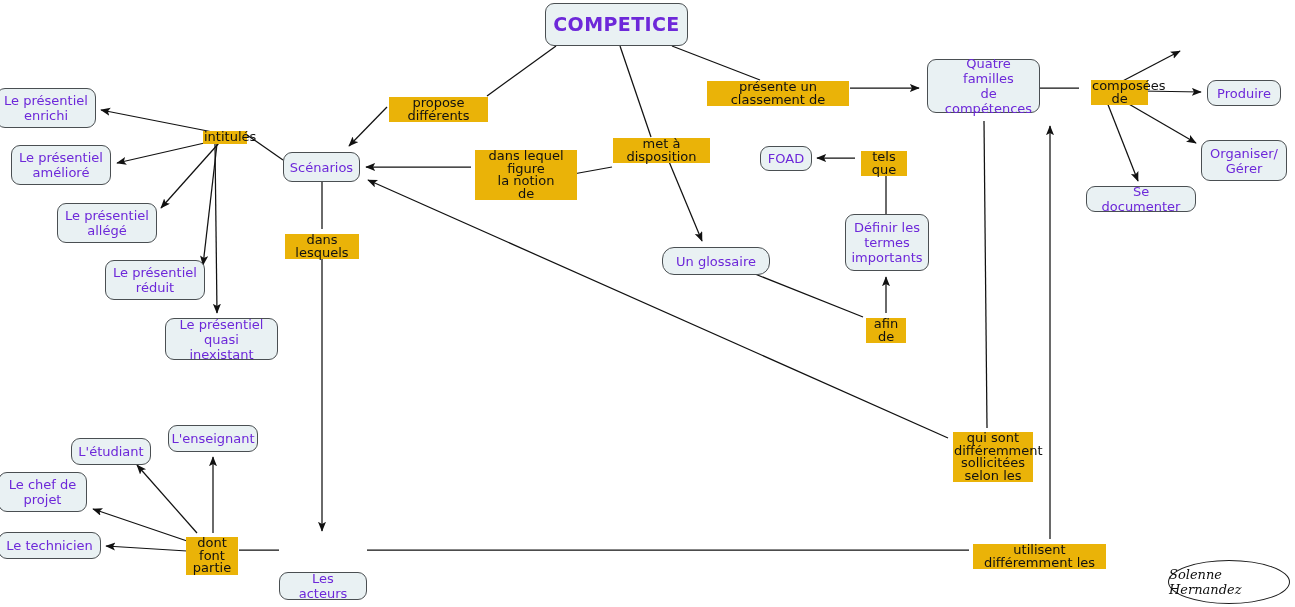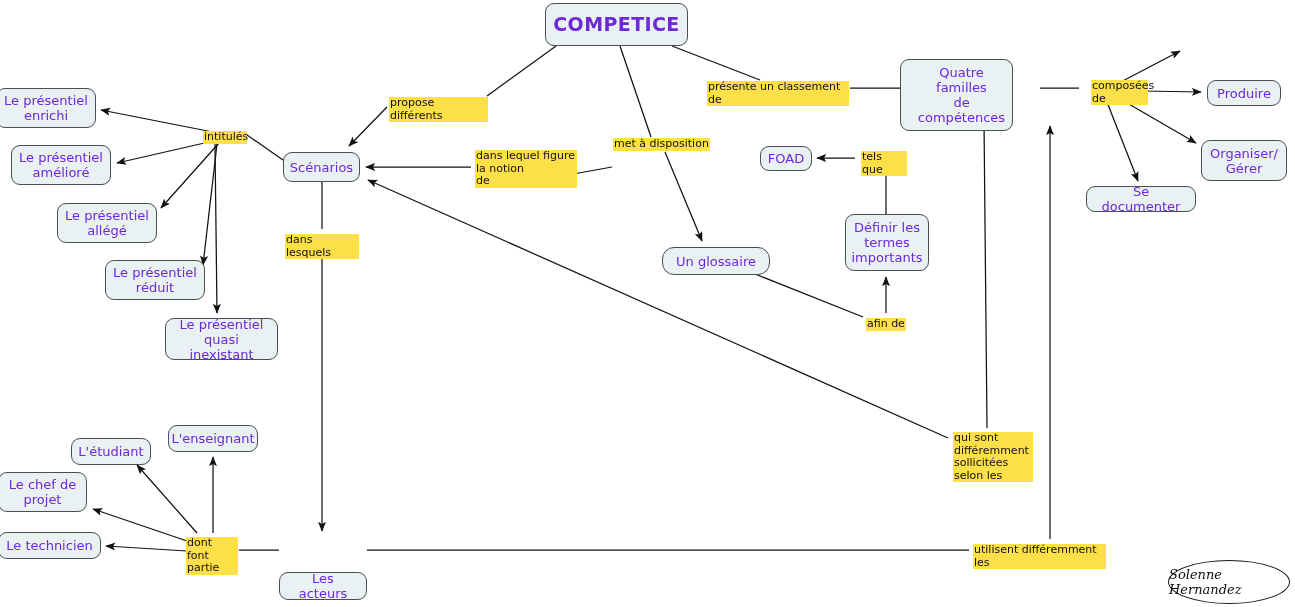--- a/index.html
+++ b/index.html
@@ -42,25 +42,26 @@
     white-space: pre-line;
     z-index: 3;
   }
   .node.title {
     font-weight: bold;
     font-size: 19px;
     letter-spacing: 0.4px;
   }
   .elabel {
     position: absolute;
-    font-size: 11px;
+    font-size: 13px;
     line-height: 12.5px;
     color: #111111;
+    text-align: center;
     white-space: pre-line;
-    background: #fde047;
+    background: #eab308;
     z-index: 2;
     padding: 0 1px;
   }
   .signature {
     position: absolute;
     border: 1.2px solid #1c1c1c;
     border-radius: 50%;
     display: flex;
     align-items: center;
     justify-content: center;
@@ -144,21 +145,21 @@
 allégé</div>
     <div class="node" style="left: 105px; top: 260px; width: 100px; height: 40px;">Le présentiel
 réduit</div>
     <div class="node" style="left: 165px; top: 318px; width: 113px; height: 42px;">Le présentiel
 quasi inexistant</div>
     <div class="node" style="left: 662px; top: 247px; width: 108px; height: 28px; border-radius: 12px;">Un glossaire</div>
     <div class="node" style="left: 760px; top: 146px; width: 52px; height: 25px;">FOAD</div>
     <div class="node" style="left: 845px; top: 214px; width: 84px; height: 57px;">Définir les
 termes
 importants</div>
-    <div class="node" style="left: 900px; top: 59px; width: 113px; height: 72px; padding-left: 16px;">Quatre familles
+    <div class="node" style="left: 927px; top: 59px; width: 113px; height: 54px; padding-left: 16px;">Quatre familles
 de
 compétences</div>
     <div class="node" style="left: 1207px; top: 80px; width: 74px; height: 26px;">Produire</div>
     <div class="node" style="left: 1201px; top: 140px; width: 86px; height: 41px;">Organiser/
 Gérer</div>
     <div class="node" style="left: 1086px; top: 186px; width: 110px; height: 26px;">Se documenter</div>
     <div class="node" style="left: 279px; top: 536px; width: 88px; height: 28px; margin-top: 36px;">Les acteurs</div>
     <div class="node" style="left: 71px; top: 438px; width: 80px; height: 27px;">L'étudiant</div>
     <div class="node" style="left: 168px; top: 425px; width: 90px; height: 27px;">L'enseignant</div>
     <div class="node" style="left: -2px; top: 472px; width: 89px; height: 40px;">Le chef de

